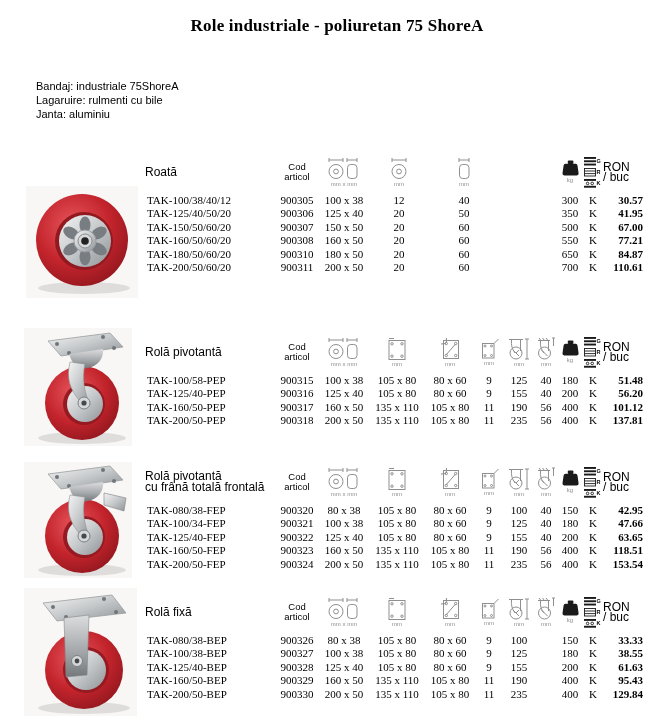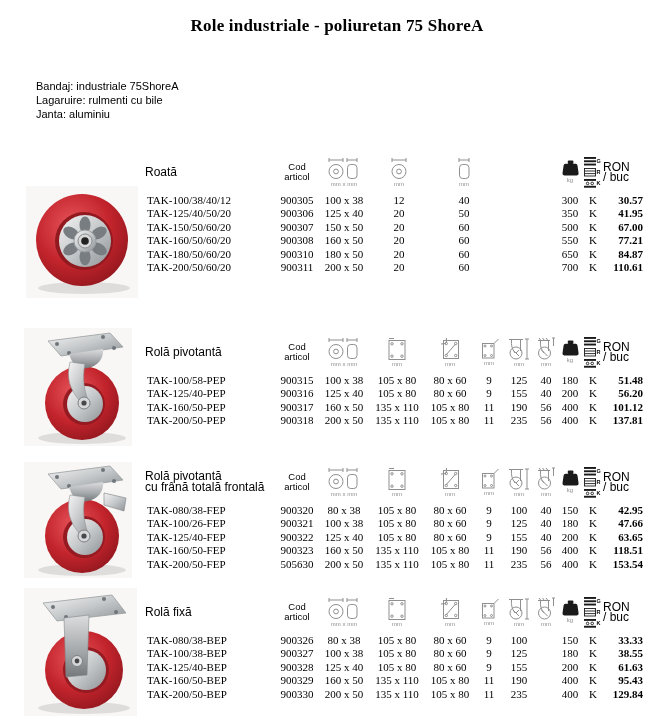--- a/index.html
+++ b/index.html
@@ -645,21 +645,21 @@
             <td class="col-plate">105 x 80</td>
             <td class="col-spacing">80 x 60</td>
             <td class="col-hole">9</td>
             <td class="col-height">100</td>
             <td class="col-offset">40</td>
             <td class="col-kg">150</td>
             <td class="col-bearing">K</td>
             <td class="col-price">42.95</td>
           </tr>
           <tr>
-            <td class="col-name">TAK-100/26-FEP</td>
+            <td class="col-name">TAK-100/34-FEP</td>
             <td class="col-cod">900321</td>
             <td class="col-wheel">100 x 38</td>
             <td class="col-plate">105 x 80</td>
             <td class="col-spacing">80 x 60</td>
             <td class="col-hole">9</td>
             <td class="col-height">125</td>
             <td class="col-offset">40</td>
             <td class="col-kg">180</td>
             <td class="col-bearing">K</td>
             <td class="col-price">47.66</td>
@@ -685,21 +685,21 @@
             <td class="col-spacing">105 x 80</td>
             <td class="col-hole">11</td>
             <td class="col-height">190</td>
             <td class="col-offset">56</td>
             <td class="col-kg">400</td>
             <td class="col-bearing">K</td>
             <td class="col-price">118.51</td>
           </tr>
           <tr>
             <td class="col-name">TAK-200/50-FEP</td>
-            <td class="col-cod">505630</td>
+            <td class="col-cod">900324</td>
             <td class="col-wheel">200 x 50</td>
             <td class="col-plate">135 x 110</td>
             <td class="col-spacing">105 x 80</td>
             <td class="col-hole">11</td>
             <td class="col-height">235</td>
             <td class="col-offset">56</td>
             <td class="col-kg">400</td>
             <td class="col-bearing">K</td>
             <td class="col-price">153.54</td>
           </tr>

